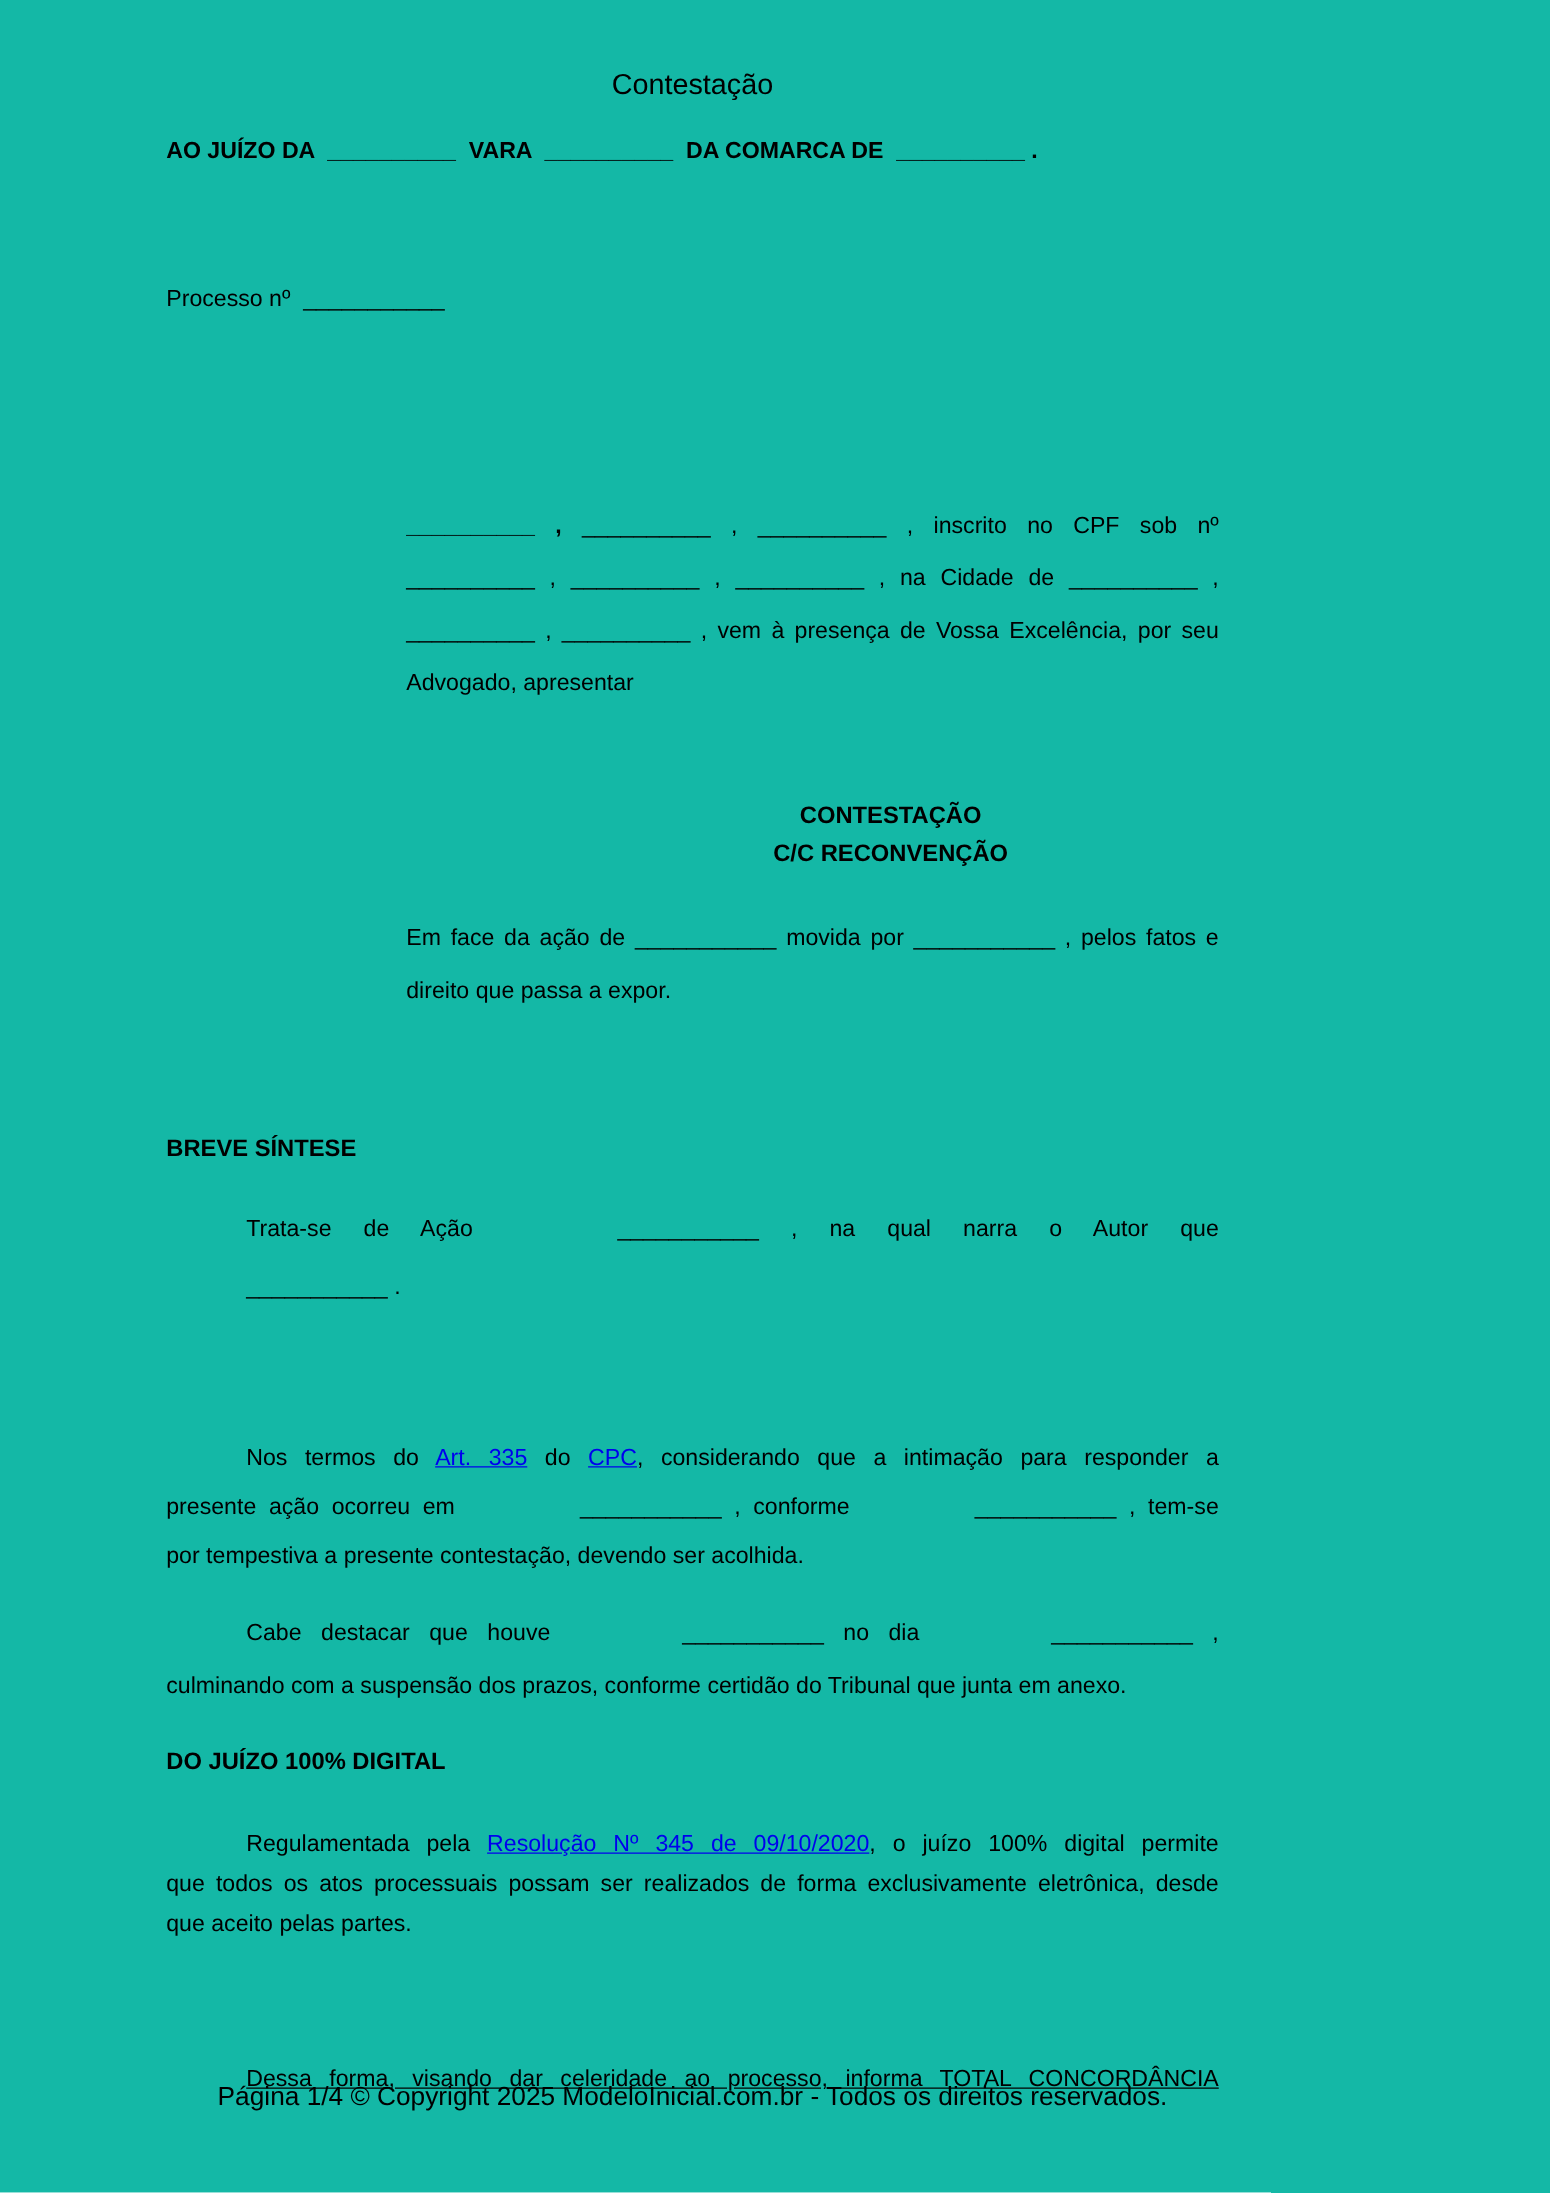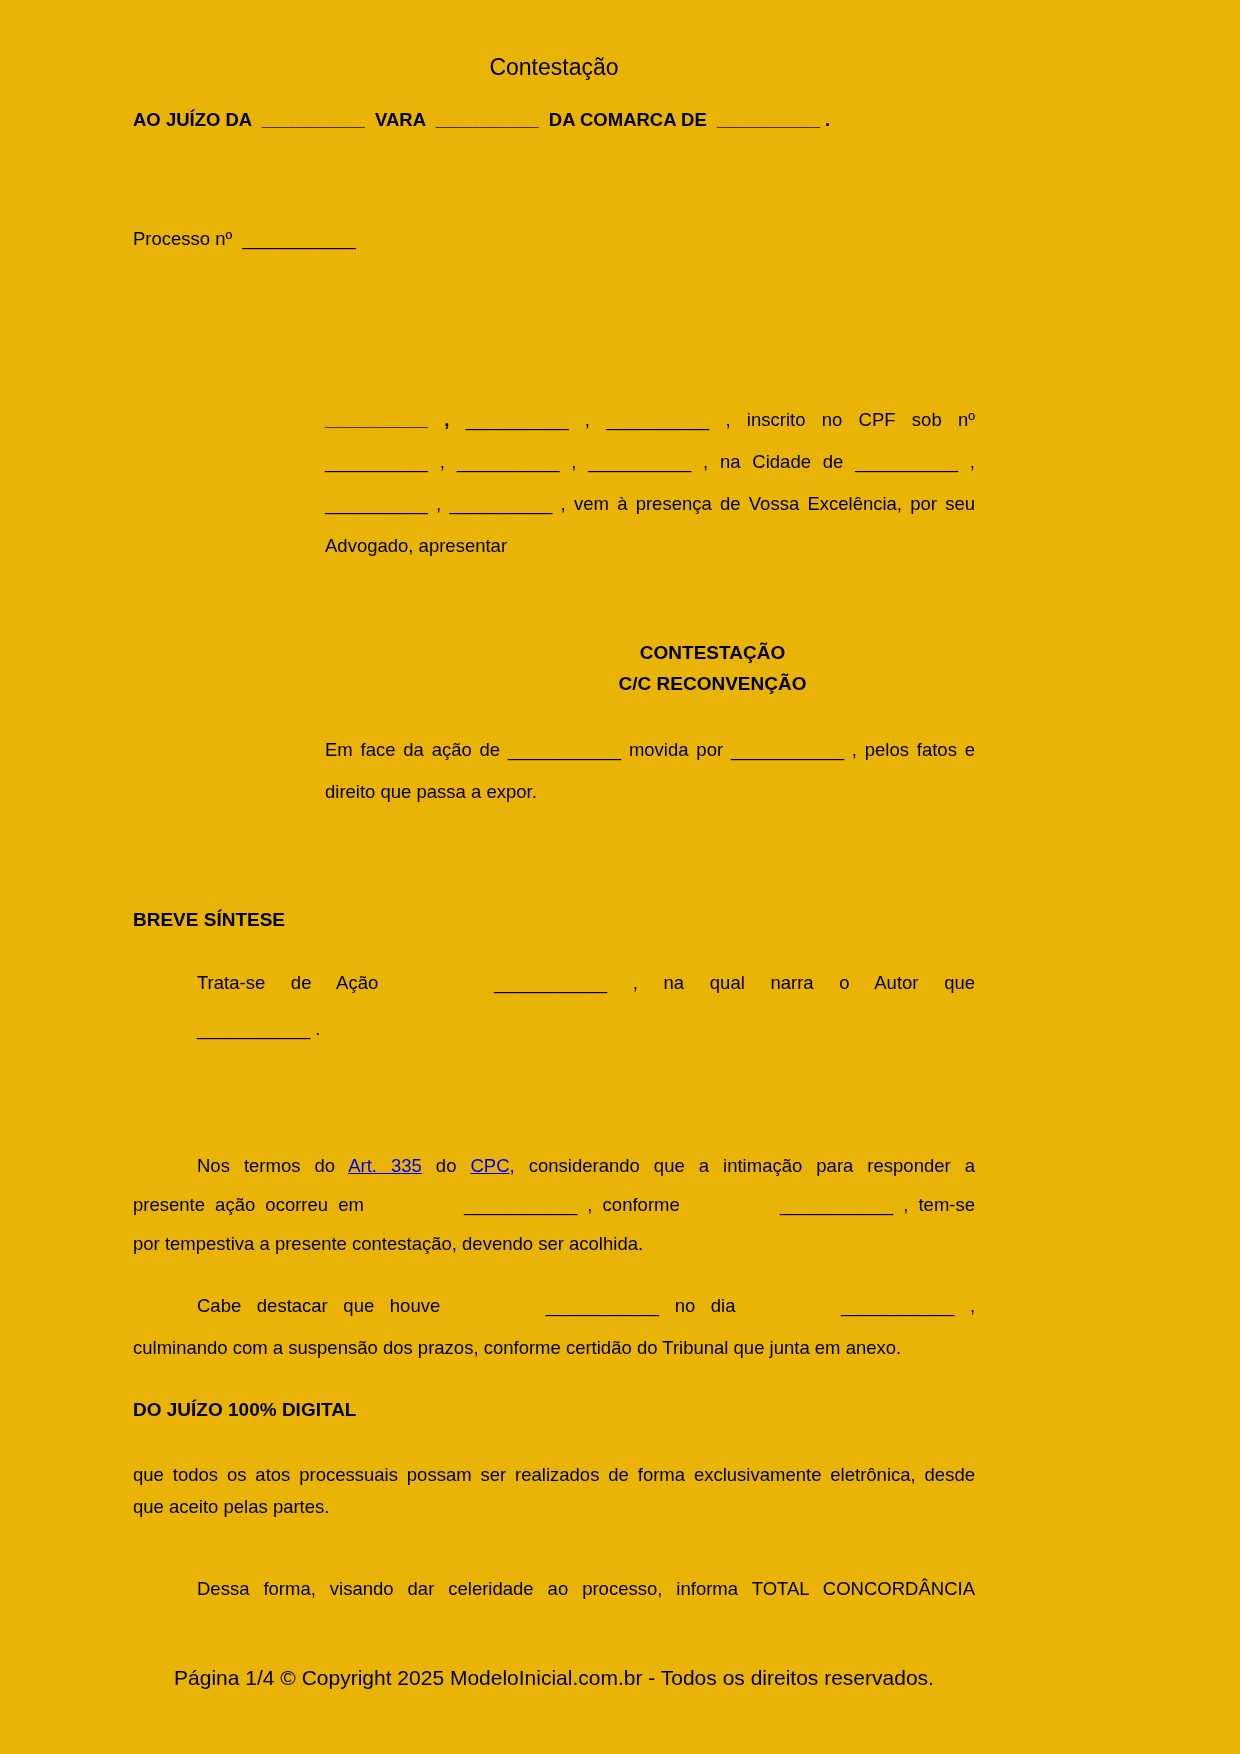--- a/index.html
+++ b/index.html
@@ -1,17 +1,17 @@
 <!DOCTYPE html>
 <html><head>
 <meta charset="utf-8">
 <style>
   html,body{margin:0;padding:0;background:#fff;}
   .page{
-    position:relative;width:1240px;height:1754px;background:#eab308;
+    position:relative;width:1240px;height:1754px;background:#14b8a6;
     font-family:"Liberation Sans",sans-serif;color:#000;font-size:18.5px;
     overflow:hidden;
   }
   .block{position:absolute;}
   .line{min-height:1em;}
   .just{text-align:justify;text-align-last:justify;}
   .left{text-align:center;text-align-last:left;}
   .ctr{text-align:center;text-align-last:center;}
   .ind{padding-left:64px;}
   .b{font-weight:700;}
@@ -25,21 +25,21 @@
   #party{top:399px;left:325px;width:650px;line-height:42px;}
   #contestacao-heading{top:637px;left:450px;width:525px;line-height:31px;font-weight:700;text-align:center;font-size:19px;}
   #em-face{top:729px;left:325px;width:650px;line-height:42px;}
   #breve-heading{top:908px;left:133px;width:842px;line-height:24px;font-weight:700;font-size:19px;}
   #trata-se{top:960px;left:197px;width:778px;line-height:46px;}
   #tempestividade-heading{top:1091px;left:133px;width:842px;line-height:24px;font-weight:700;font-size:19px;}
   #nos-termos{top:1146px;left:133px;width:842px;line-height:39px;}
   #cabe-destacar{top:1285px;left:133px;width:842px;line-height:42px;}
   #juizo-digital-heading{top:1398px;left:133px;width:842px;line-height:24px;font-weight:700;font-size:19px;}
   #regulamentada{top:1459px;left:133px;width:842px;line-height:32px;}
-  #dessa-forma{top:1568px;left:133px;width:842px;line-height:42px;}
+  #dessa-forma{top:1642px;left:133px;width:842px;line-height:42px;text-decoration:underline;}
   #footer{top:1666px;left:133px;width:842px;text-align:center;line-height:24px;font-size:21px;}
 </style>
 </head>
 <body>
 
 <div class="page">
 
   <div id="title" class="block">Contestação</div>
 
   <div id="addressing" class="block">
@@ -82,20 +82,21 @@
     </div>
 
   <div id="cabe-destacar" class="block">
       <div class="line just ind"><span>Cabe destacar que houve </span><span class="gap"></span><span class="blank">___________</span><span> no dia </span><span class="gap"></span><span class="blank">___________</span><span> ,</span></div>
       <div class="line left"><span>culminando com a suspensão dos prazos, conforme certidão do Tribunal que junta em anexo.</span></div>
     </div>
 
   <div id="juizo-digital-heading" class="block">DO JUÍZO 100% DIGITAL</div>
 
   <div id="regulamentada" class="block">
+      <div class="line just ind"><span>Regulamentada pela </span><a class="lnk" style="color: rgb(0, 0, 238);">Resolução Nº 345 de 09/10/2020</a><span>, o juízo 100% digital permite</span></div>
       <div class="line just"><span>que todos os atos processuais possam ser realizados de forma exclusivamente eletrônica, desde</span></div>
       <div class="line left"><span>que aceito pelas partes.</span></div>
     </div>
 
   <div id="dessa-forma" class="block">
       <div class="line just ind"><span>Dessa forma, visando dar celeridade ao processo, informa TOTAL CONCORDÂNCIA</span></div>
     </div>
 
   <div id="footer" class="block">Página 1/4 © Copyright 2025 ModeloInicial.com.br - Todos os direitos reservados.</div>
 

